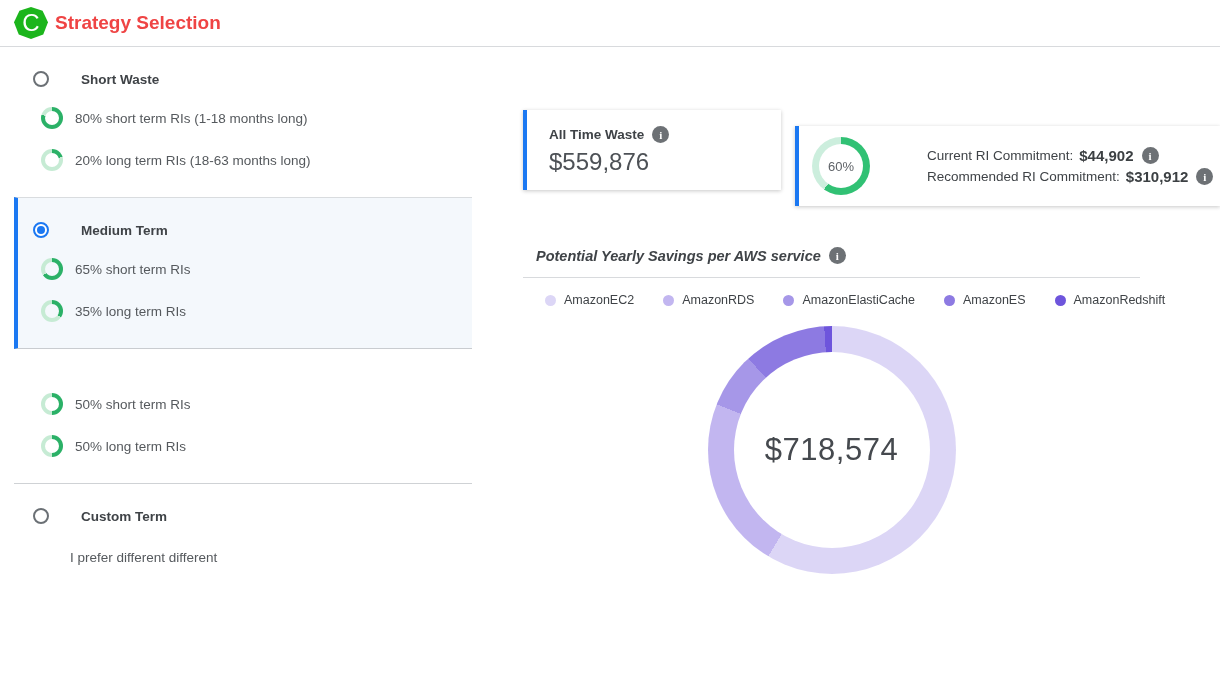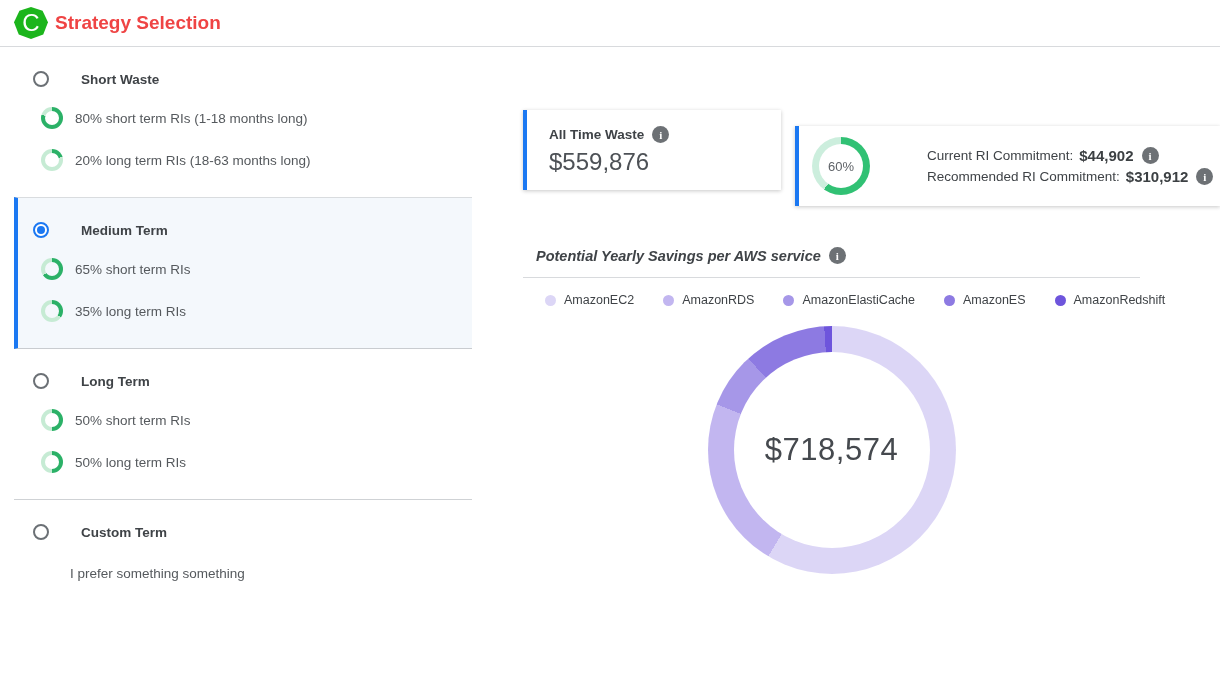--- a/index.html
+++ b/index.html
@@ -113,42 +113,38 @@
         <span class="mini-ring" style="background: conic-gradient(rgb(43, 177, 103) 0deg, rgb(43, 177, 103) 65%, rgb(198, 235, 212) 65%, rgb(198, 235, 212) 100%);"></span>
         <span class="sub-text">65% short term RIs</span>
       </div>
       <div class="sub-row">
         <span class="mini-ring" style="background: conic-gradient(rgb(43, 177, 103) 0deg, rgb(43, 177, 103) 35%, rgb(198, 235, 212) 35%, rgb(198, 235, 212) 100%);"></span>
         <span class="sub-text">35% long term RIs</span>
       </div>
     </div>
 
     <div class="group">
-      <div class="group-head">
-        <span class="radio"></span>
-        <span class="group-label">Long Term</span>
-      </div>
       <div class="sub-row">
         <span class="mini-ring" style="background: conic-gradient(rgb(43, 177, 103) 0deg, rgb(43, 177, 103) 50%, rgb(198, 235, 212) 50%, rgb(198, 235, 212) 100%);"></span>
         <span class="sub-text">50% short term RIs</span>
       </div>
       <div class="sub-row">
         <span class="mini-ring" style="background: conic-gradient(rgb(43, 177, 103) 0deg, rgb(43, 177, 103) 50%, rgb(198, 235, 212) 50%, rgb(198, 235, 212) 100%);"></span>
         <span class="sub-text">50% long term RIs</span>
       </div>
     </div>
 
     <div class="divider"></div>
 
     <div class="group">
       <div class="group-head">
         <span class="radio"></span>
         <span class="group-label">Custom Term</span>
       </div>
-      <div class="custom-note">I prefer something something</div>
+      <div class="custom-note">I prefer different different</div>
     </div>
   </div>
 
   <div class="right-panel">
 
     <div class="card card-waste">
       <div class="card-title-row">
         <span class="card-title">All Time Waste</span>
         <span class="info-icon"></span>
       </div>

